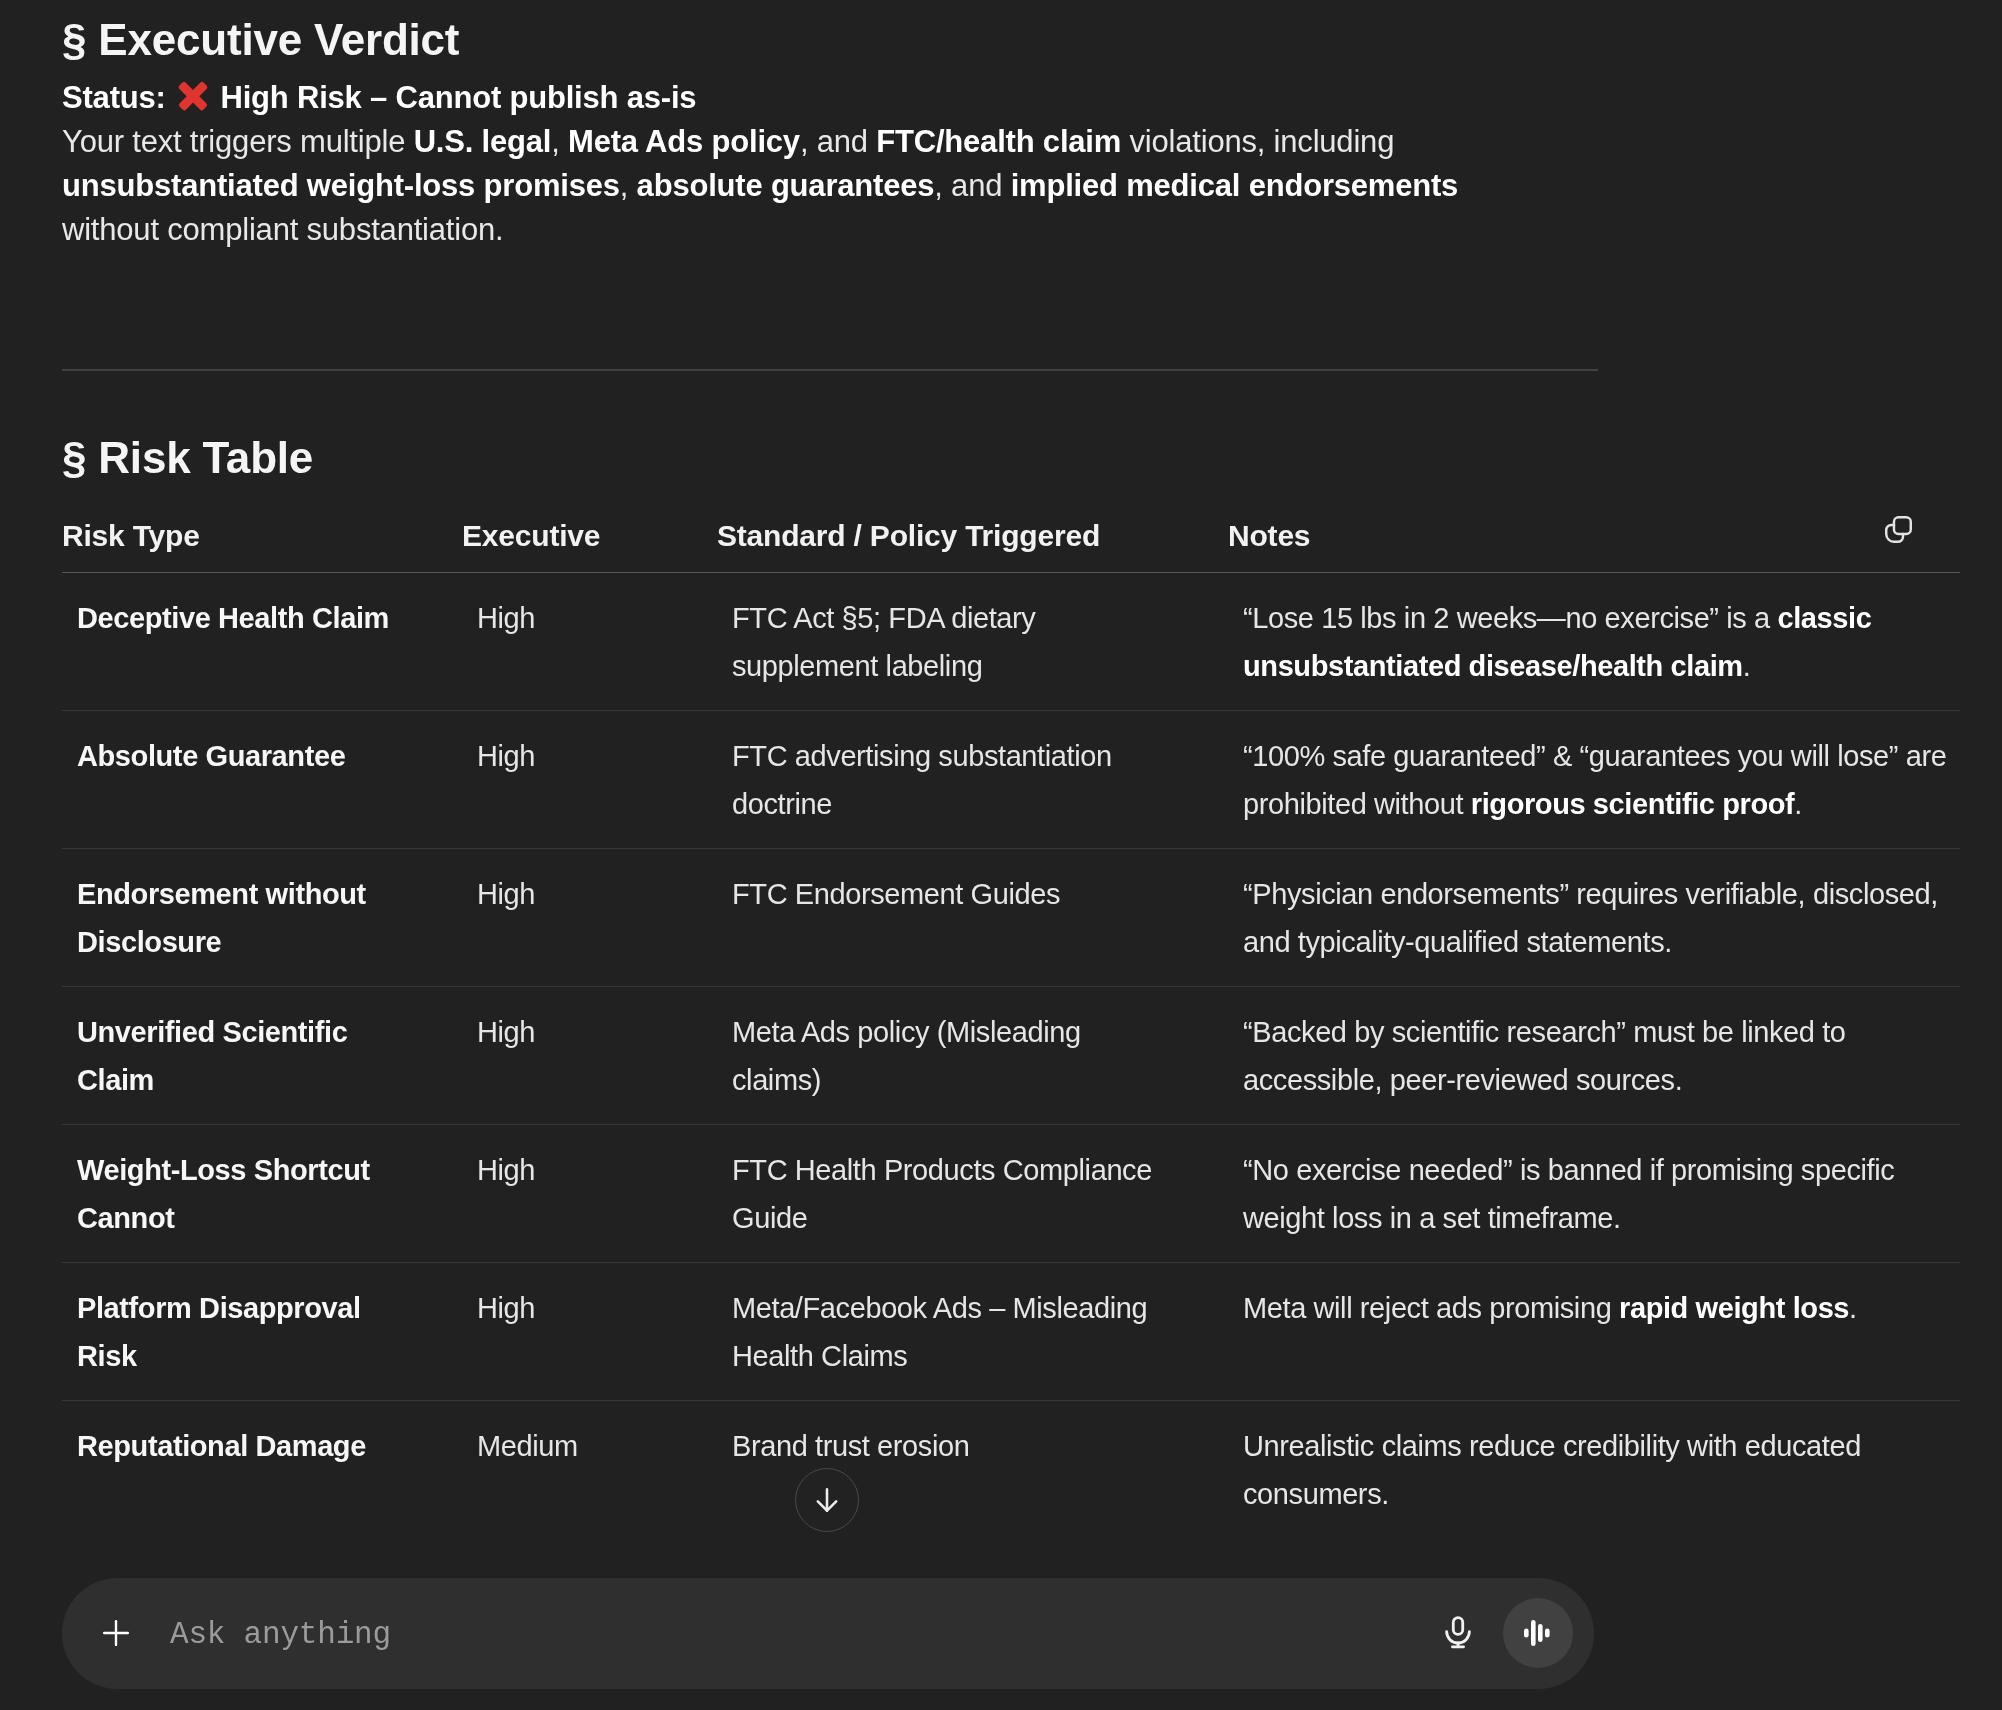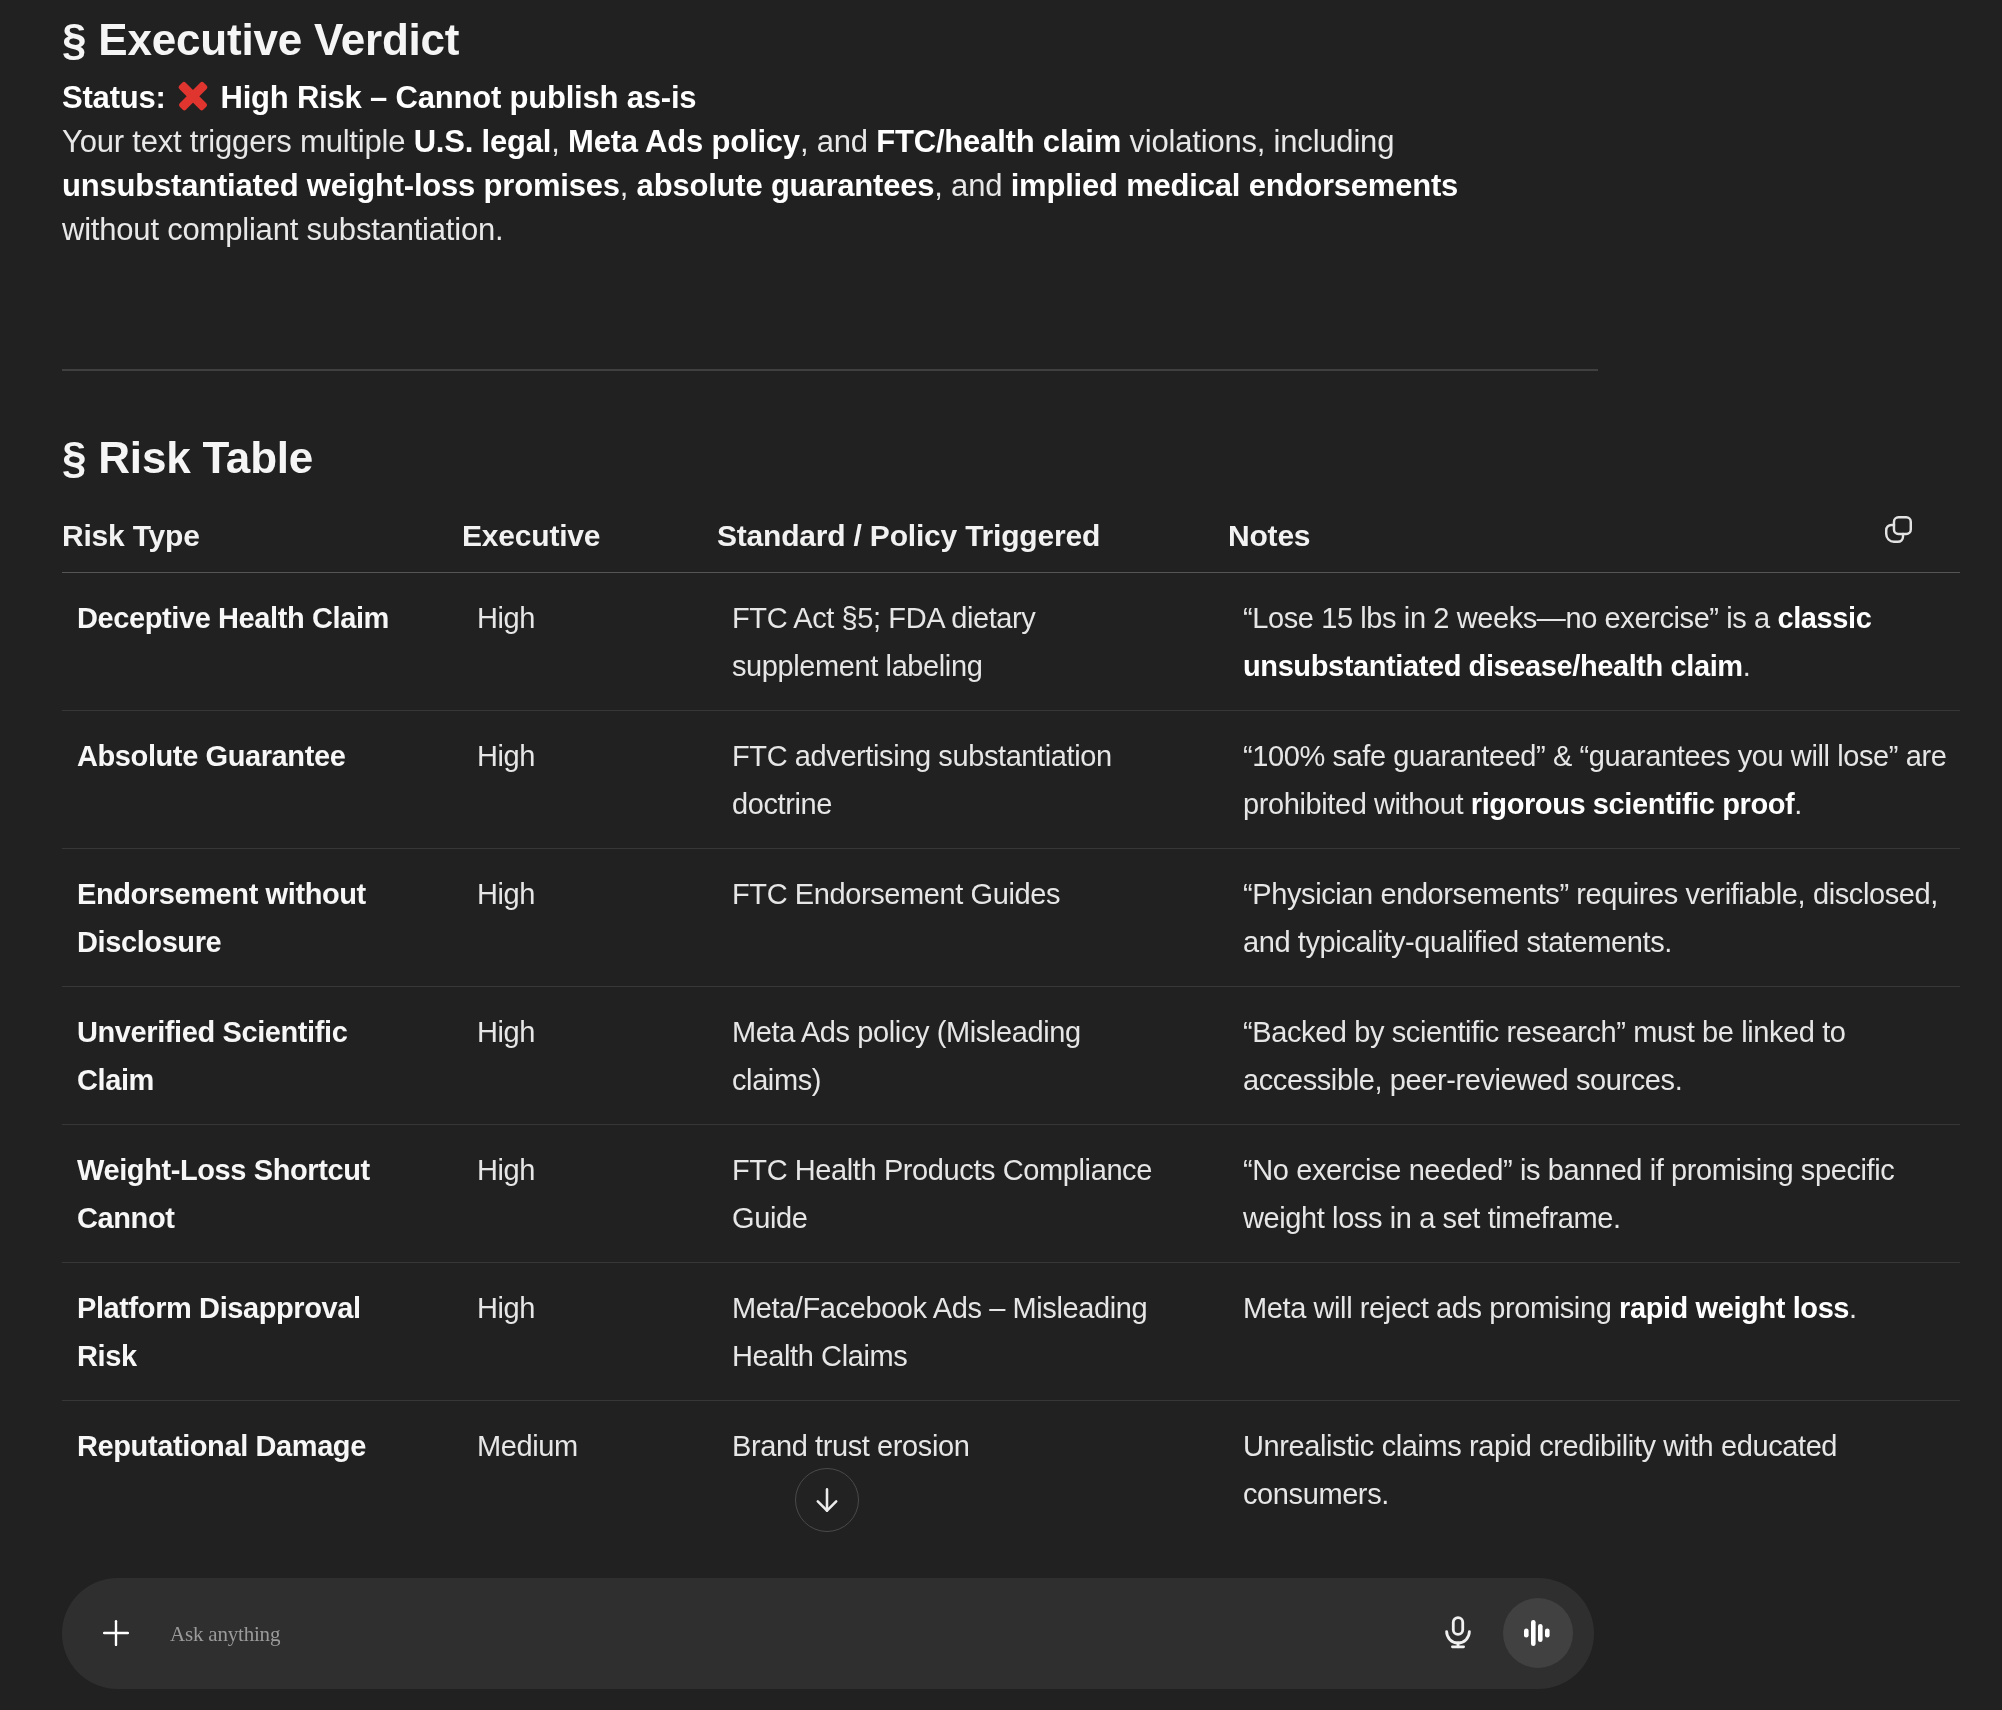--- a/index.html
+++ b/index.html
@@ -73,21 +73,21 @@
   #composer{
     position:absolute;left:62px;top:1578px;width:1532px;height:111px;
     background:var(--surface,#2f2f2f);border-radius:56px;
   }
   #plus-btn{
     position:absolute;left:32px;top:33px;width:44px;height:44px;border-radius:50%;
     display:flex;align-items:center;justify-content:center;cursor:pointer;
   }
   #composer-input{
     position:absolute;left:106px;top:0;width:1180px;height:111px;border:none;outline:none;
-    background:transparent;font-family:Liberation Serif, serif;font-size:21px;color:#ececec;
+    background:transparent;font-family:Liberation Mono, monospace;font-size:31px;color:#ececec;
     letter-spacing:-0.2px;
   }
   #composer-input::placeholder{color:#9b9b9b;opacity:1;}
   #mic-btn{
     position:absolute;left:1373px;top:32px;width:46px;height:46px;
     display:flex;align-items:center;justify-content:center;cursor:pointer;
   }
   #voice-btn{
     position:absolute;left:1441px;top:20px;width:70px;height:70px;border-radius:50%;
     background:#414141;display:flex;align-items:center;justify-content:center;cursor:pointer;
@@ -166,21 +166,21 @@
 Risk</div>
           <div class="td c2">High</div>
           <div class="td c3">Meta/Facebook Ads – Misleading
 Health Claims</div>
           <div class="td c4"><span>Meta will reject ads promising </span><strong>rapid weight loss</strong><span>.</span></div>
         </div>
         <div class="trow">
           <div class="td c1">Reputational Damage</div>
           <div class="td c2">Medium</div>
           <div class="td c3">Brand trust erosion</div>
-          <div class="td c4"><span>Unrealistic claims rapid credibility with educated
+          <div class="td c4"><span>Unrealistic claims reduce credibility with educated
 consumers.</span></div>
         </div>
       </div>
   </div>
 
   <div id="copy-btn" title="Copy">
     <span>
       <svg width="31" height="31" viewBox="0 0 24 24" fill="none" stroke="#e3e3e3" stroke-width="1.9" stroke-linecap="round" stroke-linejoin="round">
         <rect x="8.5" y="2.5" width="13" height="13" rx="3.5"></rect>
         <path d="M15.5 15.5v2a4 4 0 0 1-4 4h-3a6 6 0 0 1-6-6v-3a4 4 0 0 1 4-4h2"></path>

